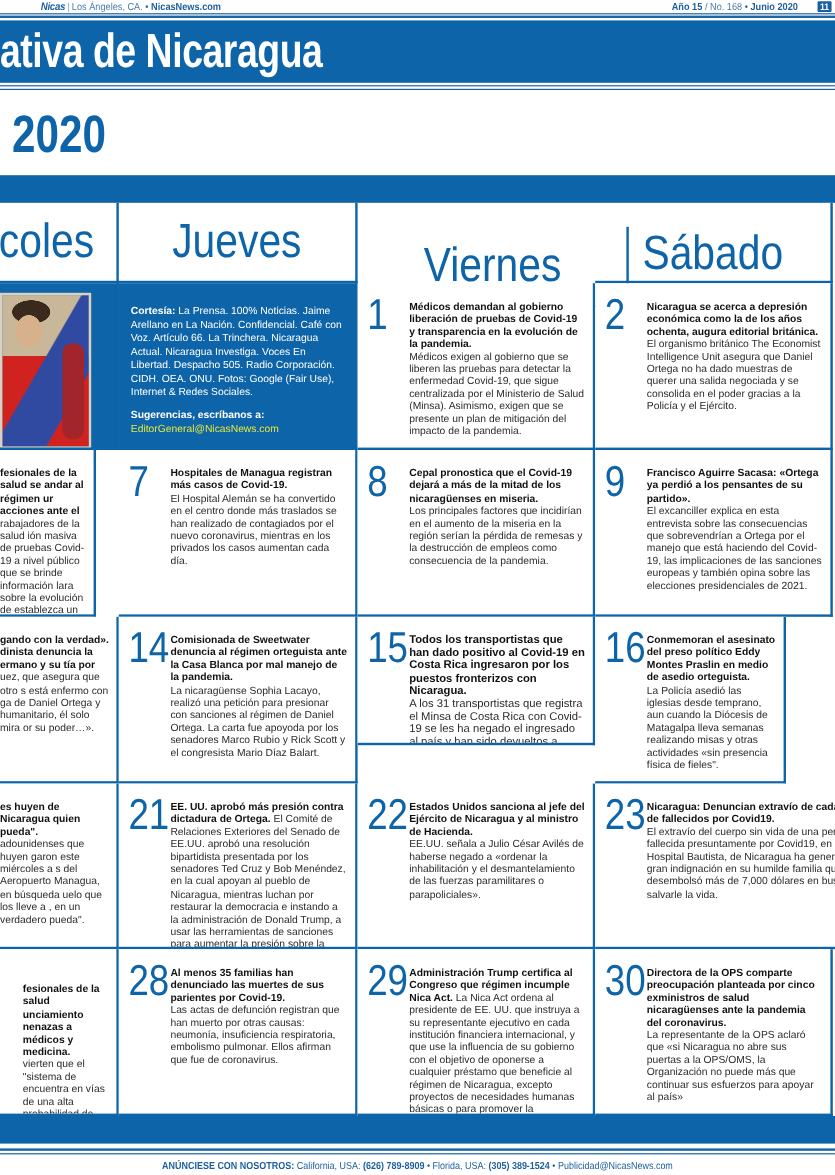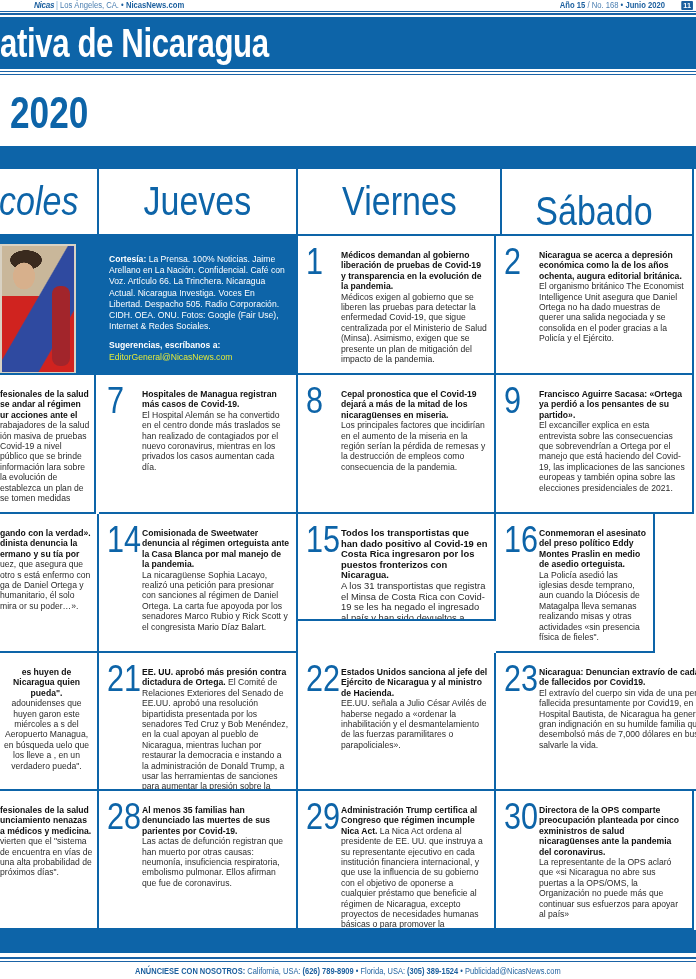--- a/index.html
+++ b/index.html
@@ -75,27 +75,27 @@
 <div class="title-bar">
   <div class="title">ativa de Nicaragua</div>
 </div>
 <div class="rule-thin" style="top:71px;"></div>
 <div class="rule-thin" style="top:74px;"></div>
 
 <div class="year">2020</div>
 
 <div class="band-top"></div>
 
-<div class="day-header" style="left:0; width:99px;font-style:italic;">
+<div class="day-header" style="left:0; width:99px;">
     <span style="margin-left:-20px;">coles</span>
   </div>
 <div class="day-header" style="left:99px; width:199px;">
     <span>Jueves</span>
   </div>
-<div class="day-header" style="left:298px; width:204px;">
+<div class="day-header" style="left:298px; width:226px;margin-top:20px;">
     <span>Viernes</span>
   </div>
 <div class="day-header" style="left:496px; width:198px;align-items:flex-end;">
     <span>Sábado</span>
   </div>
 
 <div class="cell blue" style="left:0; top:236px; width:99px; height:139px;">
   <div class="portrait"></div>
 </div>
 <div class="cell blue" style="left:99px; top:236px; width:199px; height:139px;">
@@ -107,21 +107,21 @@
 </div>
 <div class="cell" style="left:298px; top:236px; width:198px; height:139px;">
   <div class="num">1</div>
   <div class="txt"><b>Médicos demandan al gobierno liberación de pruebas de Covid-19 y transparencia en la evolución de la pandemia.</b><br><span>Médicos exigen al gobierno que se liberen las pruebas para detectar la enfermedad Covid-19, que sigue centralizada por el Ministerio de Salud (Minsa). Asimismo, exigen que se presente un plan de mitigación del impacto de la pandemia.</span></div>
 </div>
 <div class="cell" style="left:496px; top:236px; width:198px; height:139px;">
   <div class="num">2</div>
   <div class="txt"><b>Nicaragua se acerca a depresión económica como la de los años ochenta, augura editorial británica.</b><br><span>El organismo británico The Economist Intelligence Unit asegura que Daniel Ortega no ha dado muestras de querer una salida negociada y se consolida en el poder gracias a la Policía y el Ejército.</span></div>
 </div>
 
-<div class="cell" style="left:0; top:375px; width:96px; height:139px;">
+<div class="cell" style="left:0; top:375px; width:80px; height:139px;">
   <div class="txt" style="left:0; top:14px; right:4px;"><b>fesionales de la salud se andar al régimen ur acciones ante el</b><br><span>rabajadores de la salud ión masiva de pruebas Covid-19 a nivel público que se brinde información lara sobre la evolución de establezca un plan de se tomen medidas</span></div>
 </div>
 <div class="cell" style="left:99px; top:375px; width:199px; height:139px;">
   <div class="num">7</div>
   <div class="txt"><b>Hospitales de Managua registran más casos de Covid-19.</b><br><span>El Hospital Alemán se ha convertido en el centro donde más traslados se han realizado de contagiados por el nuevo coronavirus, mientras en los privados los casos aumentan cada día.</span></div>
 </div>
 <div class="cell" style="left:298px; top:375px; width:198px; height:139px;">
   <div class="num">8</div>
   <div class="txt"><b>Cepal pronostica que el Covid-19 dejará a más de la mitad de los nicaragüenses en miseria.</b><br><span>Los principales factores que incidirían en el aumento de la miseria en la región serían la pérdida de remesas y la destrucción de empleos como consecuencia de la pandemia.</span></div>
 </div>
@@ -139,38 +139,38 @@
 </div>
 <div class="cell" style="left:298px; top:514px; width:198px; height:107px;">
   <div class="num">15</div>
   <div class="txt" style="font-size:9.4px; line-height:10.6px;"><b>Todos los transportistas que han dado positivo al Covid-19 en Costa Rica ingresaron por los puestos fronterizos con Nicaragua.</b><br><span>A los 31 transportistas que registra el Minsa de Costa Rica con Covid-19 se les ha negado el ingresado al país y han sido devueltos a Nicaragua.</span></div>
 </div>
 <div class="cell" style="left:496px; top:514px; width:159px; height:139px;">
   <div class="num">16</div>
   <div class="txt"><b>Conmemoran el asesinato del preso político Eddy Montes Praslin en medio de asedio orteguista.</b><br><span>La Policía asedió las iglesias desde temprano, aun cuando la Diócesis de Matagalpa lleva semanas realizando misas y otras actividades «sin presencia física de fieles".</span></div>
 </div>
 
-<div class="cell" style="left:0; top:653px; width:99px; height:138px;text-align:center;">
+<div class="cell" style="left:0; top:653px; width:99px; height:138px;">
   <div class="txt" style="left:0; top:14px; right:4px;"><b>es huyen de Nicaragua quien pueda".</b><br><span>adounidenses que huyen garon este miércoles a s del Aeropuerto Managua, en búsqueda uelo que los lleve a , en un verdadero pueda".</span></div>
 </div>
 <div class="cell" style="left:99px; top:653px; width:199px; height:138px;">
   <div class="num">21</div>
   <div class="txt"><b>EE. UU. aprobó más presión contra dictadura de Ortega.</b><span> El Comité de Relaciones Exteriores del Senado de EE.UU. aprobó una resolución bipartidista presentada por los senadores Ted Cruz y Bob Menéndez, en la cual apoyan al pueblo de Nicaragua, mientras luchan por restaurar la democracia e instando a la administración de Donald Trump, a usar las herramientas de sanciones para aumentar la presión sobre la dictadura.</span></div>
 </div>
 <div class="cell" style="left:298px; top:653px; width:198px; height:138px;">
   <div class="num">22</div>
   <div class="txt"><b>Estados Unidos sanciona al jefe del Ejército de Nicaragua y al ministro de Hacienda.</b><br><span>EE.UU. señala a Julio César Avilés de haberse negado a «ordenar la inhabilitación y el desmantelamiento de las fuerzas paramilitares o parapoliciales».</span></div>
 </div>
 <div class="cell" style="left:496px; top:653px; width:234px; height:138px;">
   <div class="num">23</div>
   <div class="txt"><b>Nicaragua: Denuncian extravío de cadáveres de fallecidos por Covid19.</b><br><span>El extravío del cuerpo sin vida de una persona fallecida presuntamente por Covid19, en el Hospital Bautista, de Nicaragua ha generado gran indignación en su humilde familia que desembolsó más de 7,000 dólares en busca de salvarle la vida.</span></div>
 </div>
 
 <div class="cell" style="left:0; top:791px; width:99px; height:139px;">
-  <div class="txt" style="left:0; top:14px; right:4px;"><b>fesionales de la salud unciamiento nenazas a médicos y medicina.</b><br><span>vierten que el "sistema de encuentra en vías de una alta probabilidad de próximos días".</span></div>
+  <div class="txt" style="left:0; top:28px; right:4px;padding-left:19px;"><b>fesionales de la salud unciamiento nenazas a médicos y medicina.</b><br><span>vierten que el "sistema de encuentra en vías de una alta probabilidad de próximos días".</span></div>
 </div>
 <div class="cell" style="left:99px; top:791px; width:199px; height:139px;">
   <div class="num">28</div>
   <div class="txt"><b>Al menos 35 familias han denunciado las muertes de sus parientes por Covid-19.</b><br><span>Las actas de defunción registran que han muerto por otras causas: neumonía, insuficiencia respiratoria, embolismo pulmonar. Ellos afirman que fue de coronavirus.</span></div>
 </div>
 <div class="cell" style="left:298px; top:791px; width:198px; height:139px;">
   <div class="num">29</div>
   <div class="txt"><b>Administración Trump certifica al Congreso que régimen incumple Nica Act.</b><span> La Nica Act ordena al presidente de EE. UU. que instruya a su representante ejecutivo en cada institución financiera internacional, y que use la influencia de su gobierno con el objetivo de oponerse a cualquier préstamo que beneficie al régimen de Nicaragua, excepto proyectos de necesidades humanas básicas o para promover la democracia en Nicaragua.</span></div>
 </div>
 <div class="cell" style="left:496px; top:791px; width:198px; height:139px;">

